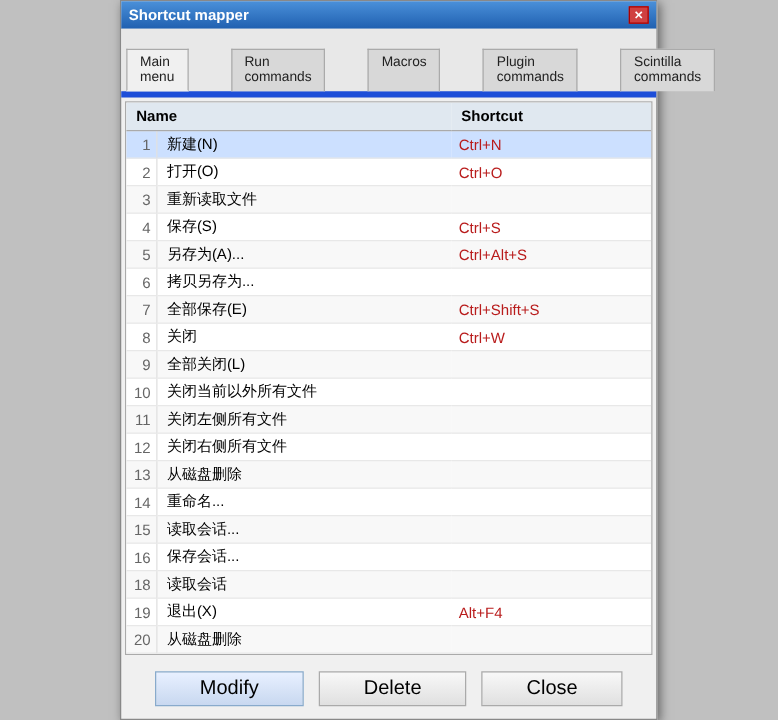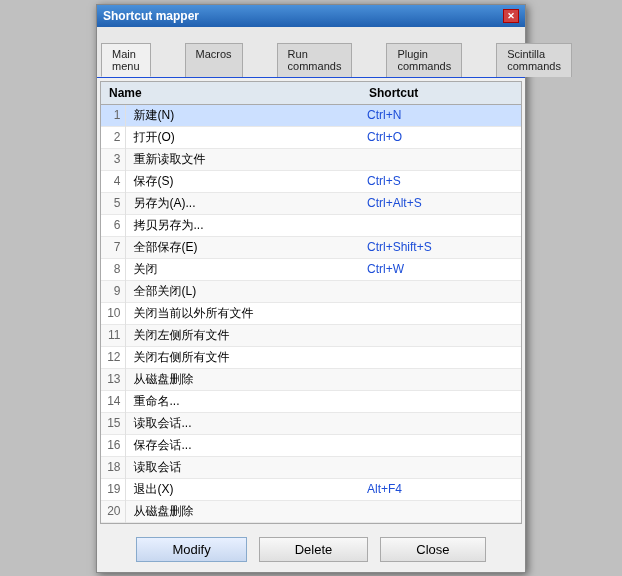--- a/index.html
+++ b/index.html
@@ -42,21 +42,21 @@
       display: flex;
       align-items: center;
       justify-content: center;
       font-size: 9px;
       color: white;
       font-weight: bold;
     }
     .tab-bar {
       display: flex;
       background: #e8e8e8;
-      border-bottom: 1px solid #1d4ed8;
+      border-bottom: 5px solid #1d4ed8;
       padding-top: 16px;
       padding-left: 4px;
       gap: 32px;
     }
     .tab {
       padding: 4px 10px;
       border: 1px solid #aaa;
       border-bottom: none;
       background: #d8d8d8;
       cursor: pointer;
@@ -119,56 +119,56 @@
       color: #666;
       width: 24px;
       text-align: right;
       padding-right: 4px;
       border-right: 1px solid #e0e0e0;
     }
     td.name-cell {
       padding-left: 8px;
     }
     td.shortcut-cell {
-      color: #1d4ed8;
+      color: #b91c1c;
     }
     .button-bar {
       display: flex;
       justify-content: center;
       gap: 12px;
       padding: 10px 6px;
     }
     .action-btn {
       padding: 4px 35px;
       background: linear-gradient(to bottom, #f8f8f8, #e0e0e0);
       border: 1px solid #aaa;
       cursor: pointer;
-      font-size: 13px;
+      font-size: 16px;
       min-width: 70px;
     }
     .action-btn.primary {
       background: linear-gradient(to bottom, #e8f0ff, #c8d8f0);
       border-color: #88aacc;
     }
   </style>
 </head>
 <body>
 
 <div class="window">
   <div class="title-bar">
     <span>Shortcut mapper</span>
     <div class="title-bar-buttons">
       <div class="title-btn">✕</div>
     </div>
   </div>
 
   <div class="tab-bar">
     <div class="tab active">Main menu</div>
+    <div class="tab">Run commands</div>
     <div class="tab">Macros</div>
-    <div class="tab">Run commands</div>
     <div class="tab">Plugin commands</div>
     <div class="tab">Scintilla commands</div>
   </div>
 
   <div class="content-area">
     <div class="table-container">
       <table>
         <thead>
           <tr>
             <th colspan="2">Name</th>

